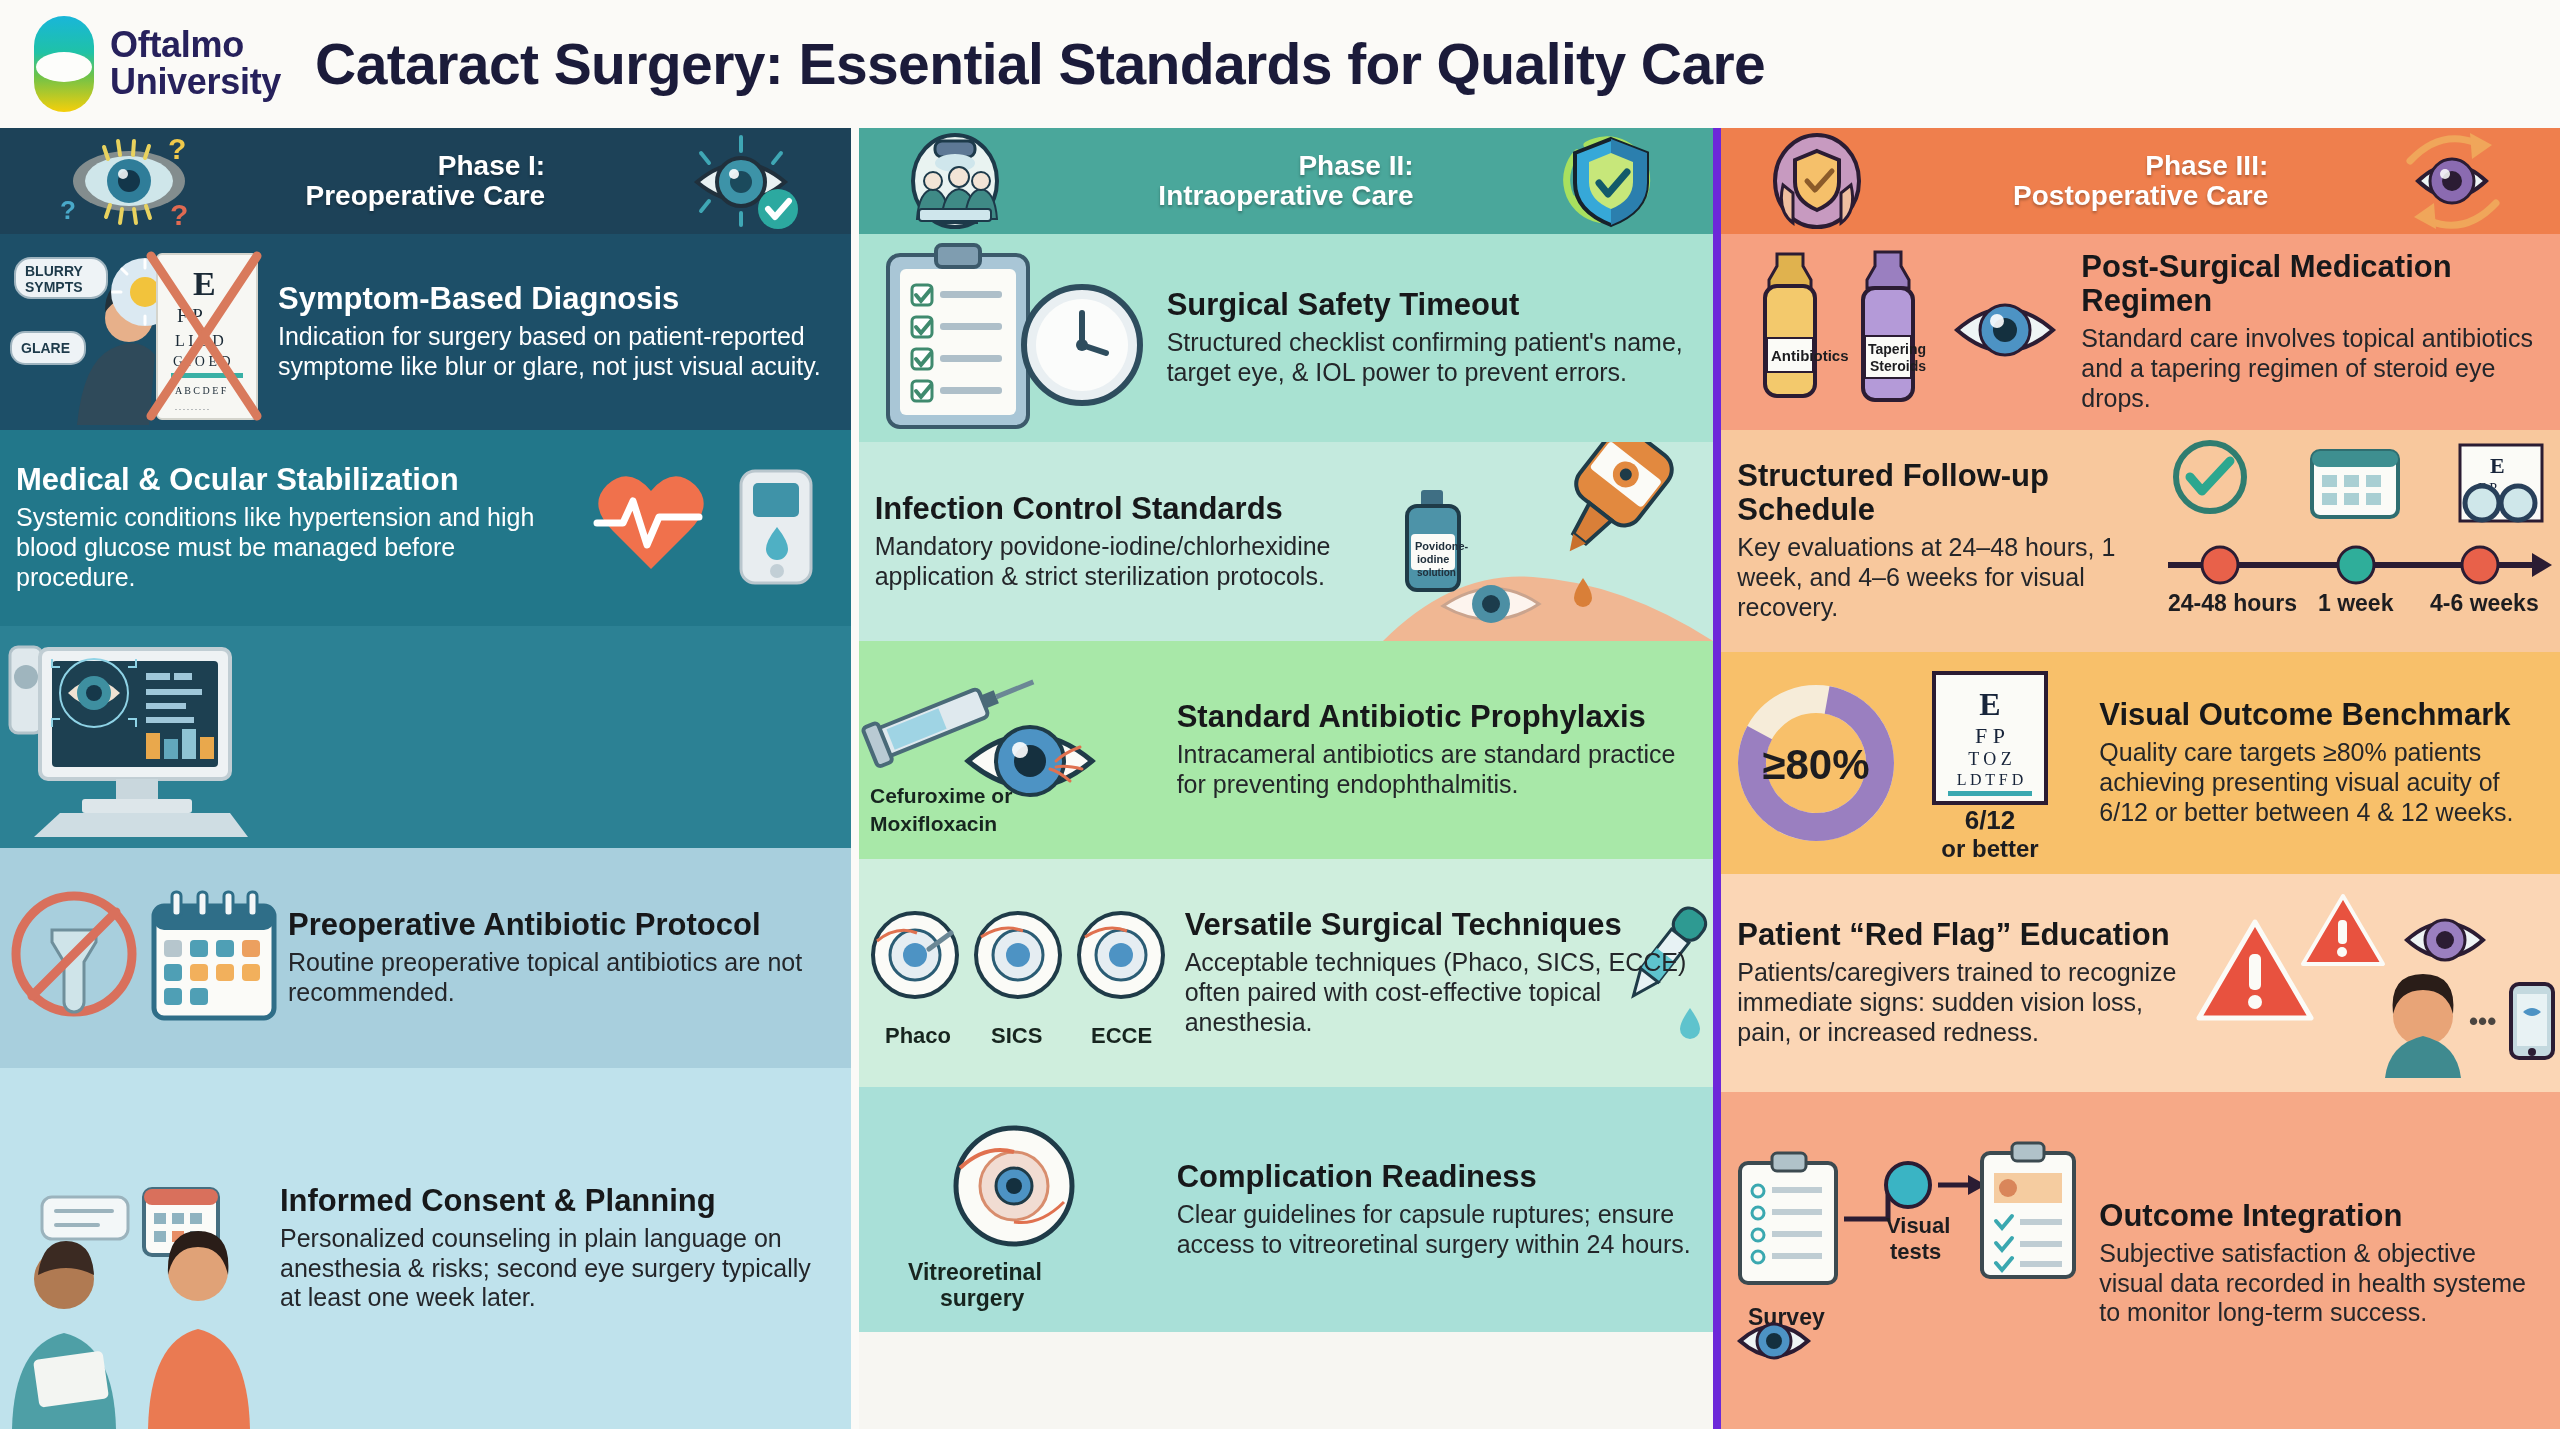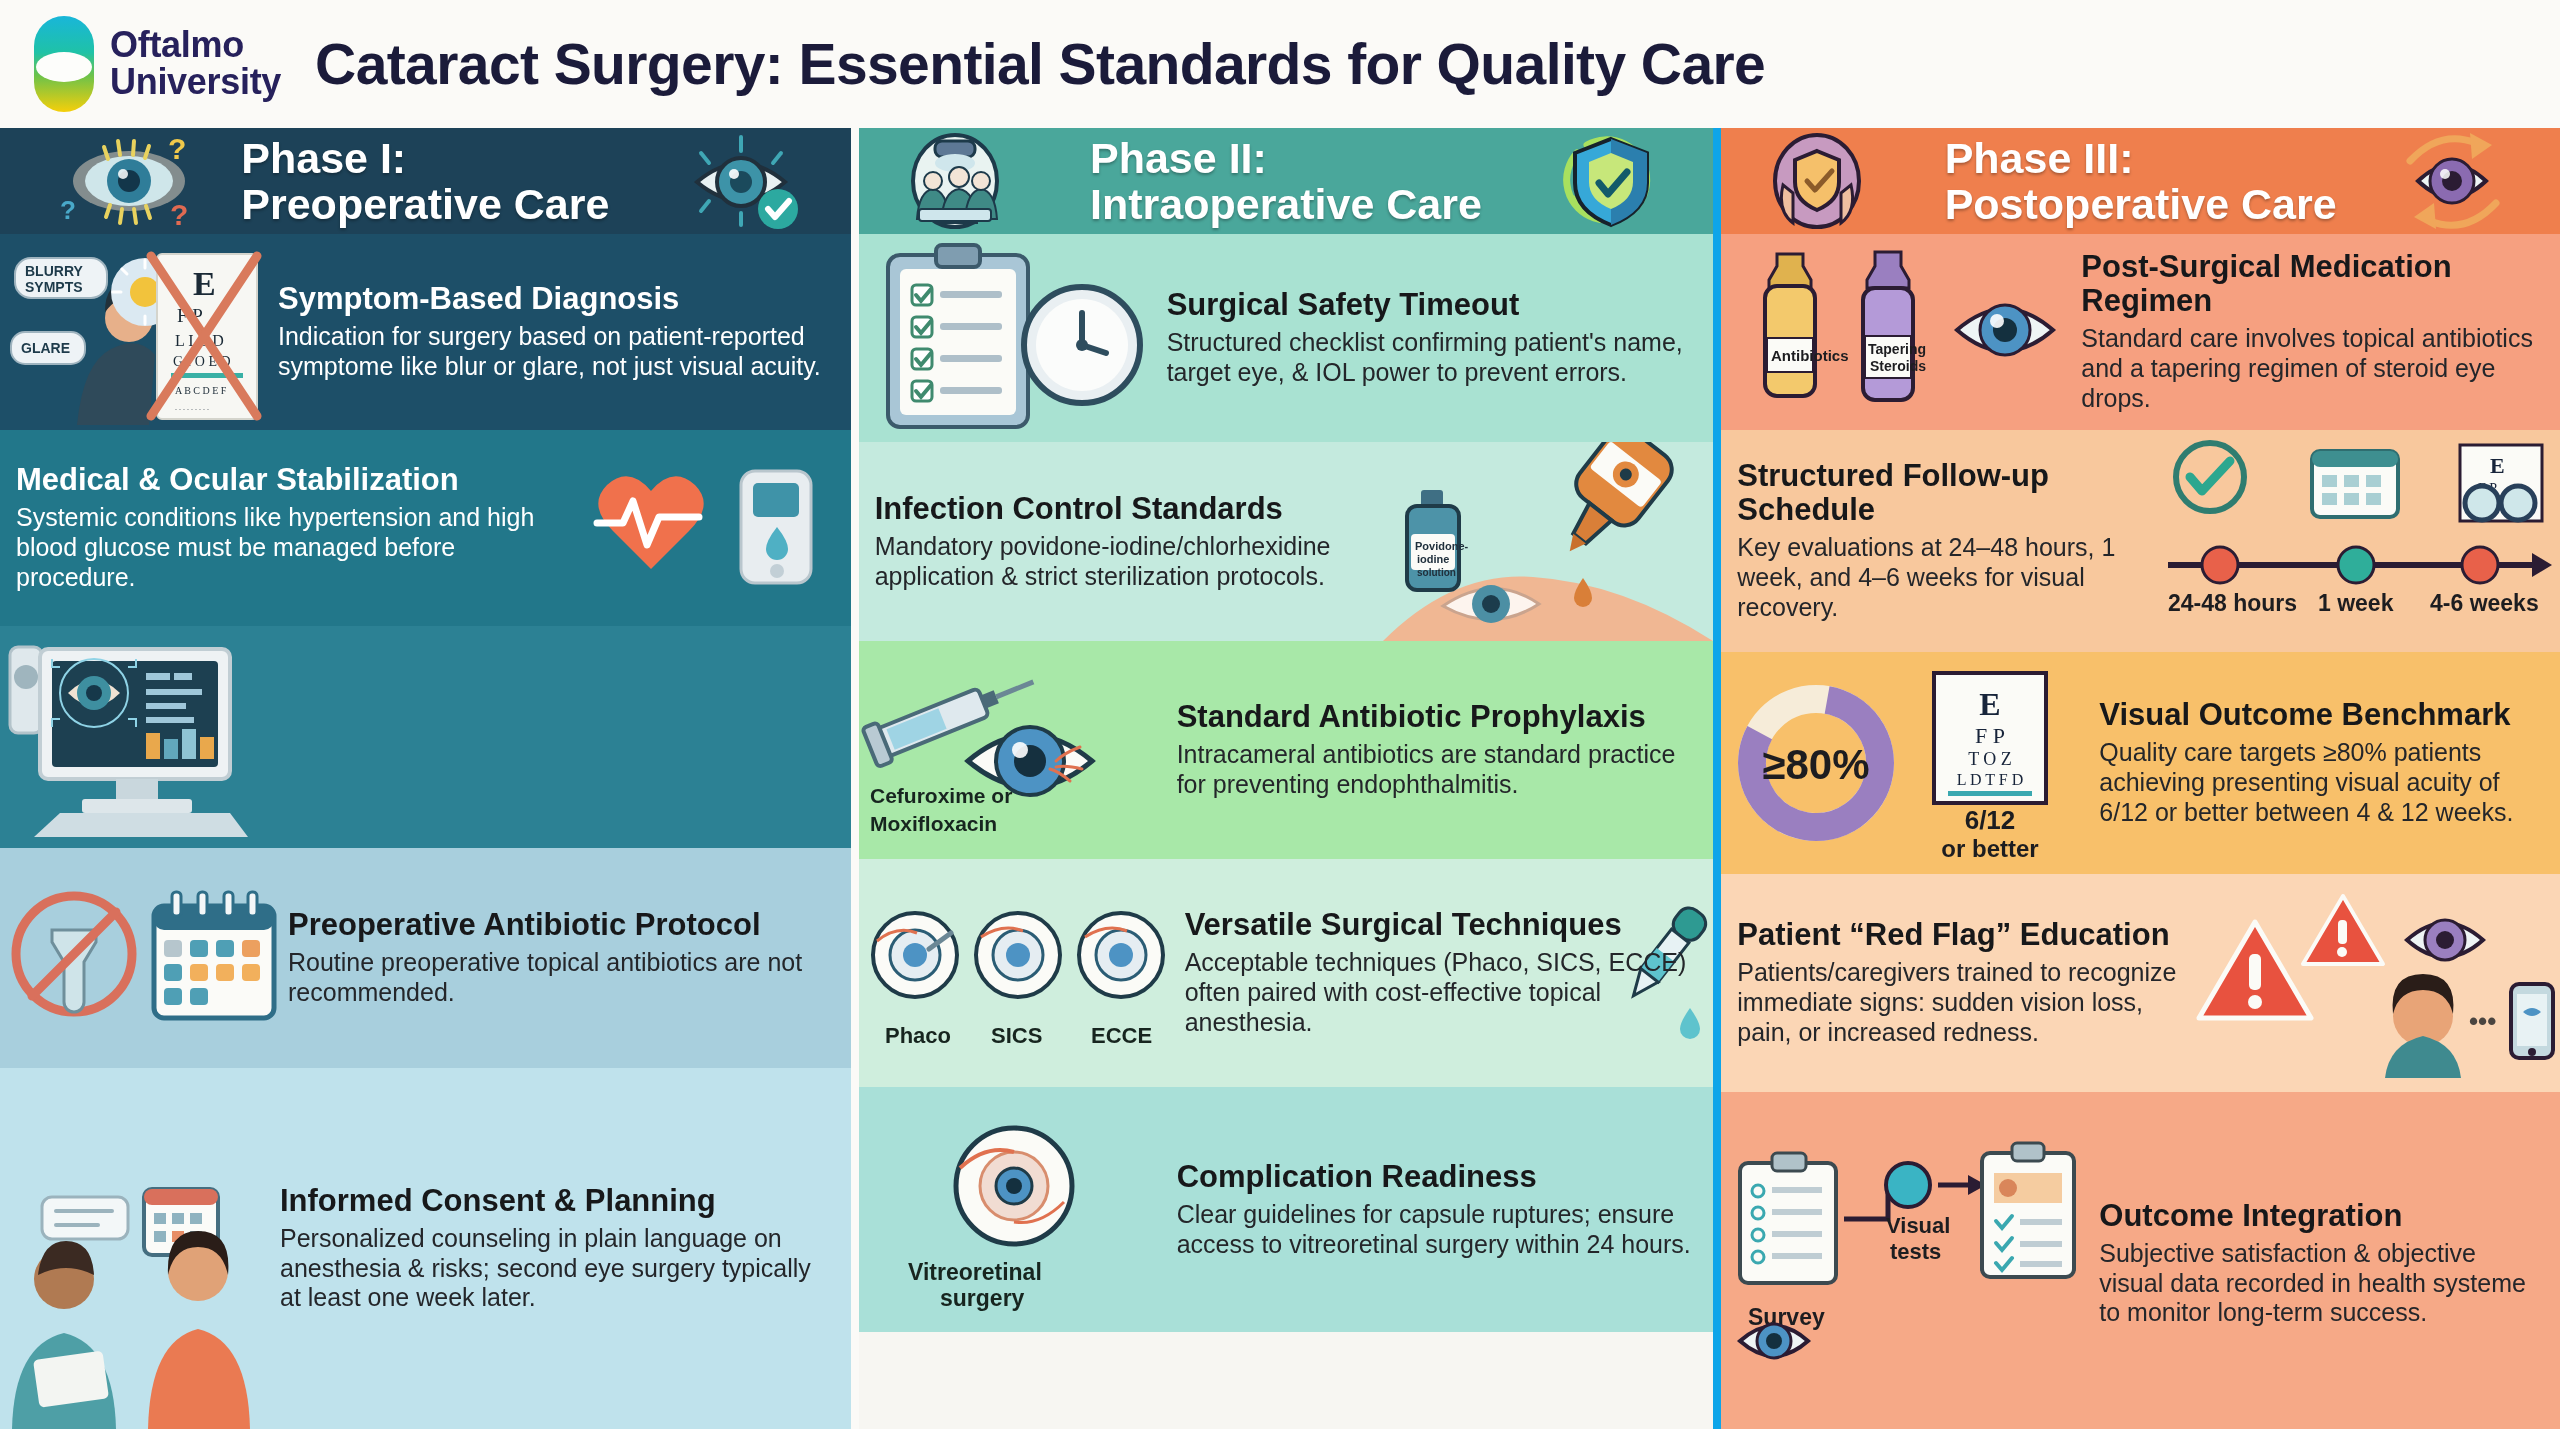--- a/index.html
+++ b/index.html
@@ -17,25 +17,25 @@
                    background:#fdfdfb;}
   .logo-text{margin-left:16px;color:#27215c;font-weight:bold;font-size:36px;line-height:1.02;
              letter-spacing:-.3px;}
   .title{margin-left:34px;color:#1b1b3a;font-weight:bold;font-size:57px;letter-spacing:-.6px;
          white-space:nowrap;}
 
   
   .cols{position:absolute;left:0;top:128px;width:2560px;height:1301px;display:flex;}
   .col{position:relative;height:100%;overflow:hidden;}
   .col.c1{width:856px;}
-  .col.c2{width:860px;border-left:8px solid #fbfaf7;border-right:8px solid #0ea5e9;}
+  .col.c2{width:860px;border-left:8px solid #fbfaf7;border-right:8px solid #6d28d9;}
   .col.c3{width:844px;}
 
   .phase-head{position:relative;height:106px;display:flex;align-items:center;justify-content:center;}
-  .phase-head .ptitle{color:#ffffff;font-weight:bold;font-size:43px;line-height:1.08;text-align:left;
+  .phase-head .ptitle{color:#ffffff;font-weight:bold;font-size:28px;line-height:1.08;text-align:right;
                       text-shadow:0 2px 3px rgba(0,0,0,.30);z-index:3;}
   .head-icon{position:absolute;top:50%;transform:translateY(-50%);z-index:2;}
   .head-icon.left{left:44px;}
   .head-icon.right{right:42px;}
 
   .row{position:relative;display:flex;align-items:center;overflow:hidden;}
   .row .txt{position:relative;z-index:4;}
   .row h3{margin:0 0 6px 0;font-size:31px;line-height:1.1;font-weight:bold;}
   .row p{margin:0;font-size:25px;line-height:1.19;}
   .art{position:relative;z-index:2;display:flex;align-items:center;justify-content:center;

